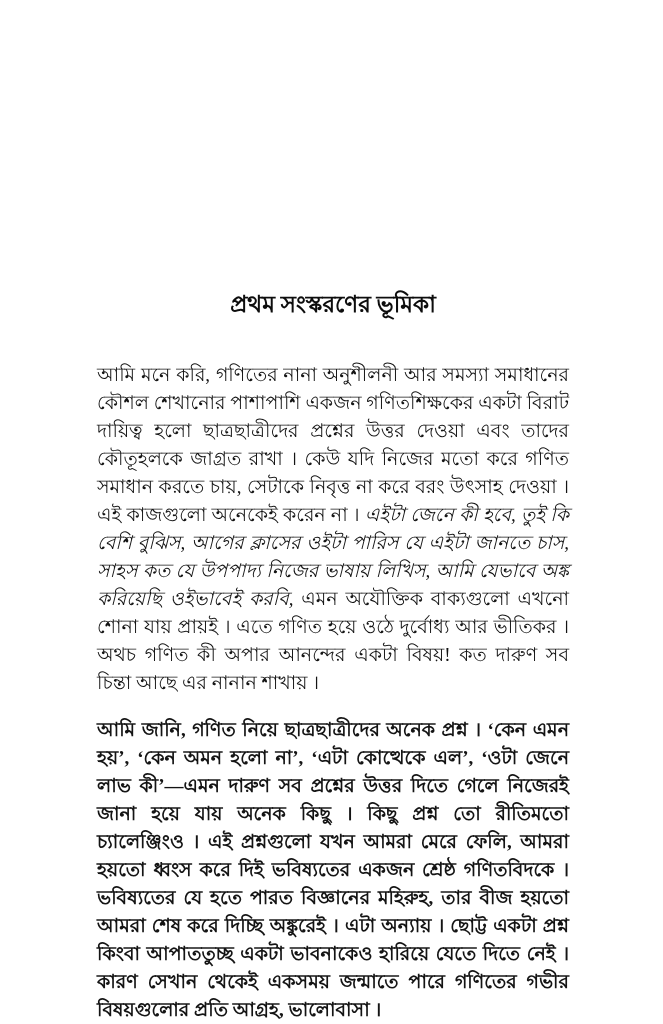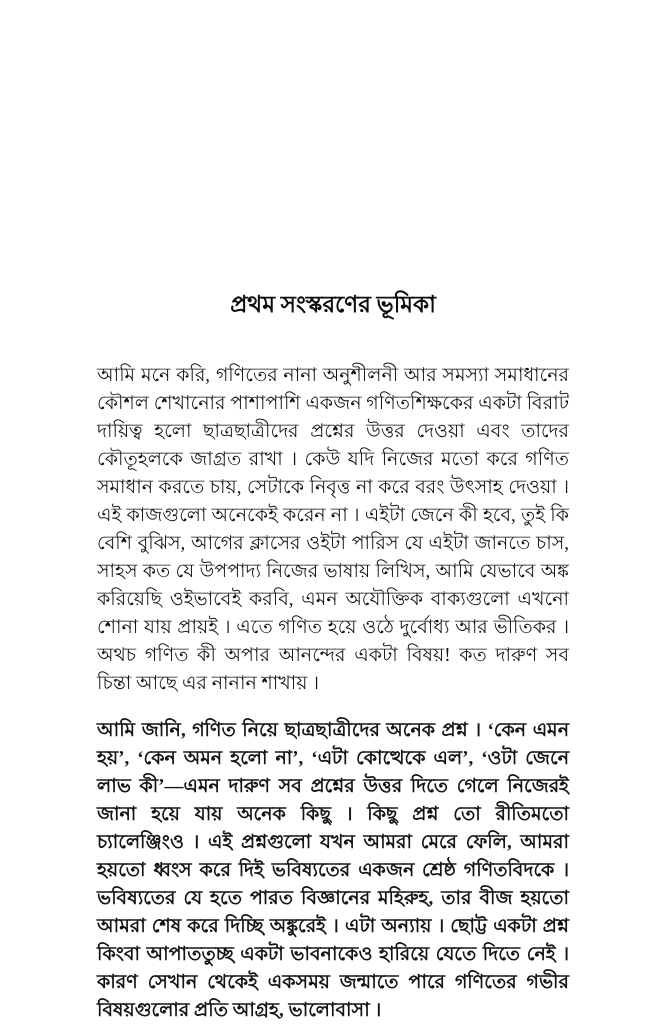--- a/index.html
+++ b/index.html
@@ -31,20 +31,21 @@
     font-size: 19px;
     line-height: 28px;
     text-align: justify;
     color: #141414;
   }
   .body-text p + p {
     margin-top: 19px;
     font-weight: bold;
   }
   .quote-italic {
+    font-style: italic;
   }
 </style>
 </head>
 <body>
 
 <div class="page">
 
   <h1 class="chapter-title">প্রথম সংস্করণের ভূমিকা</h1>
 
   <div class="body-text">

